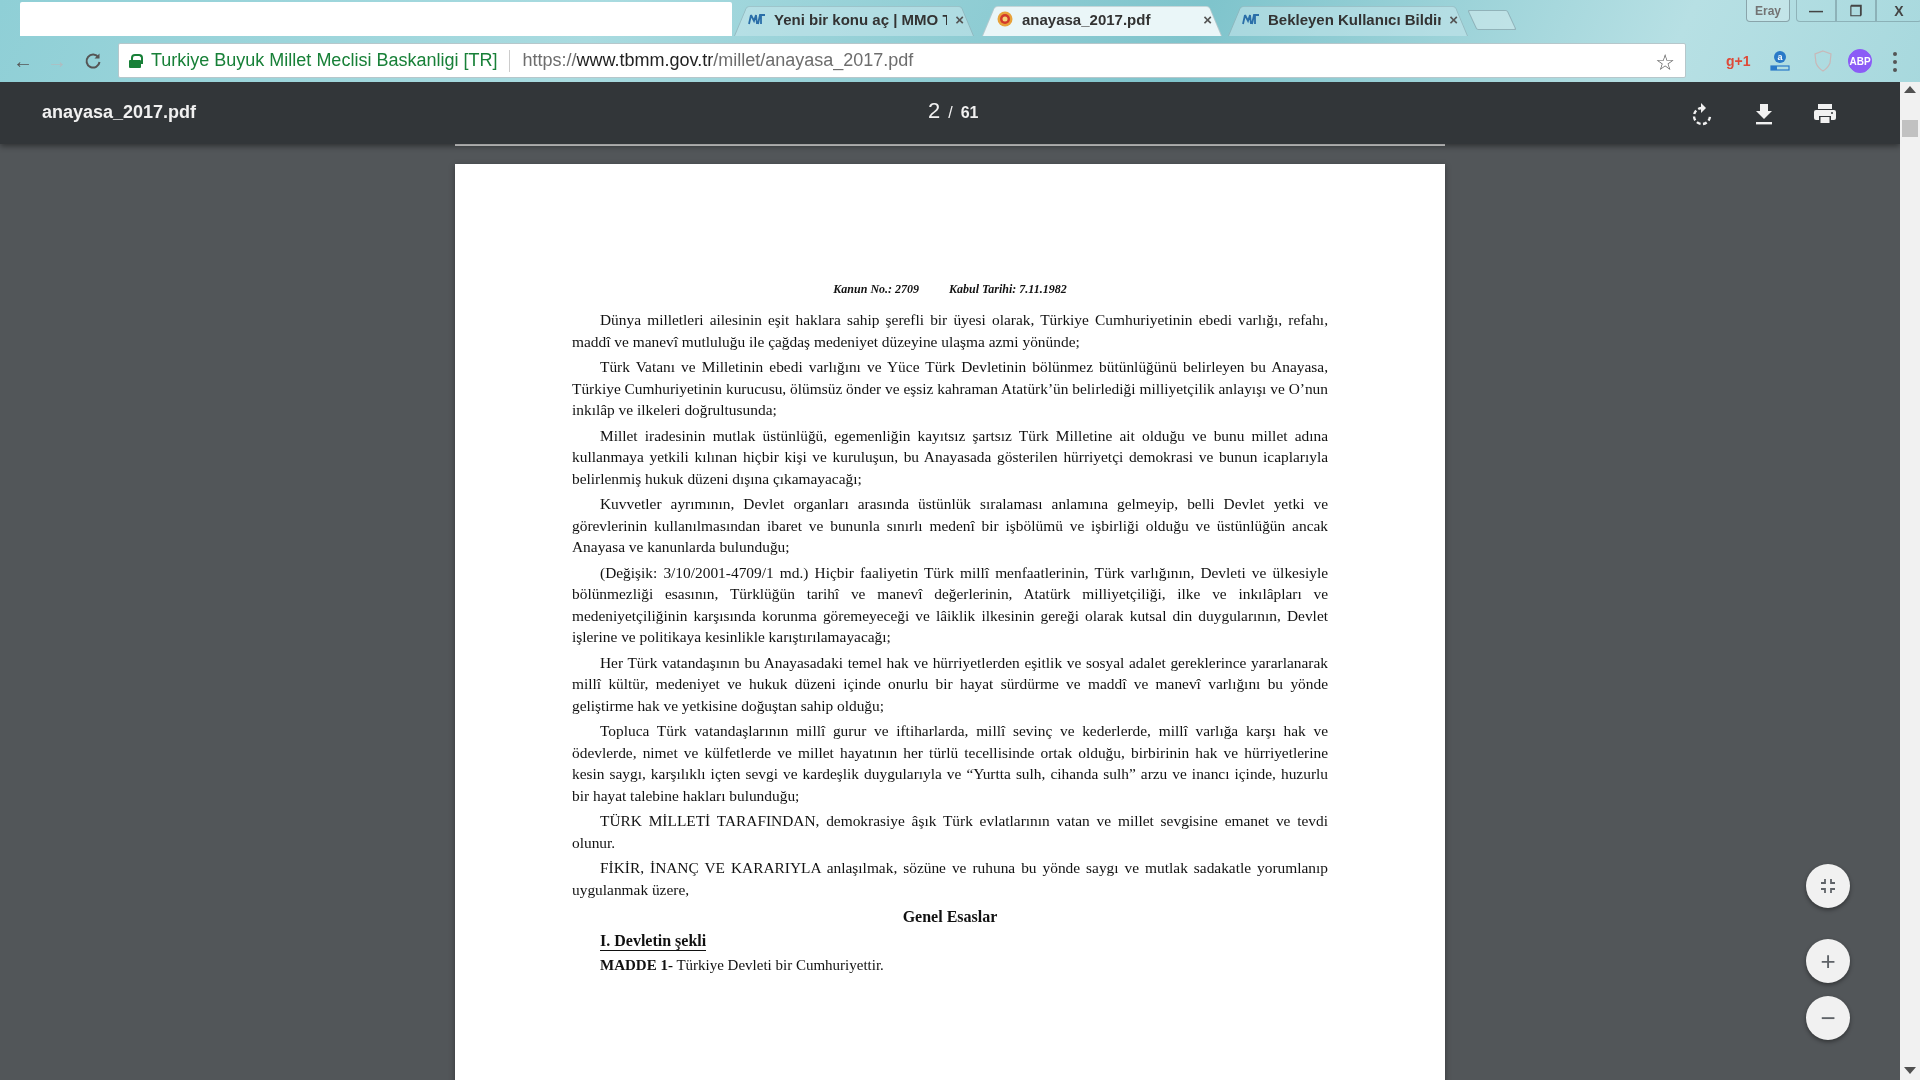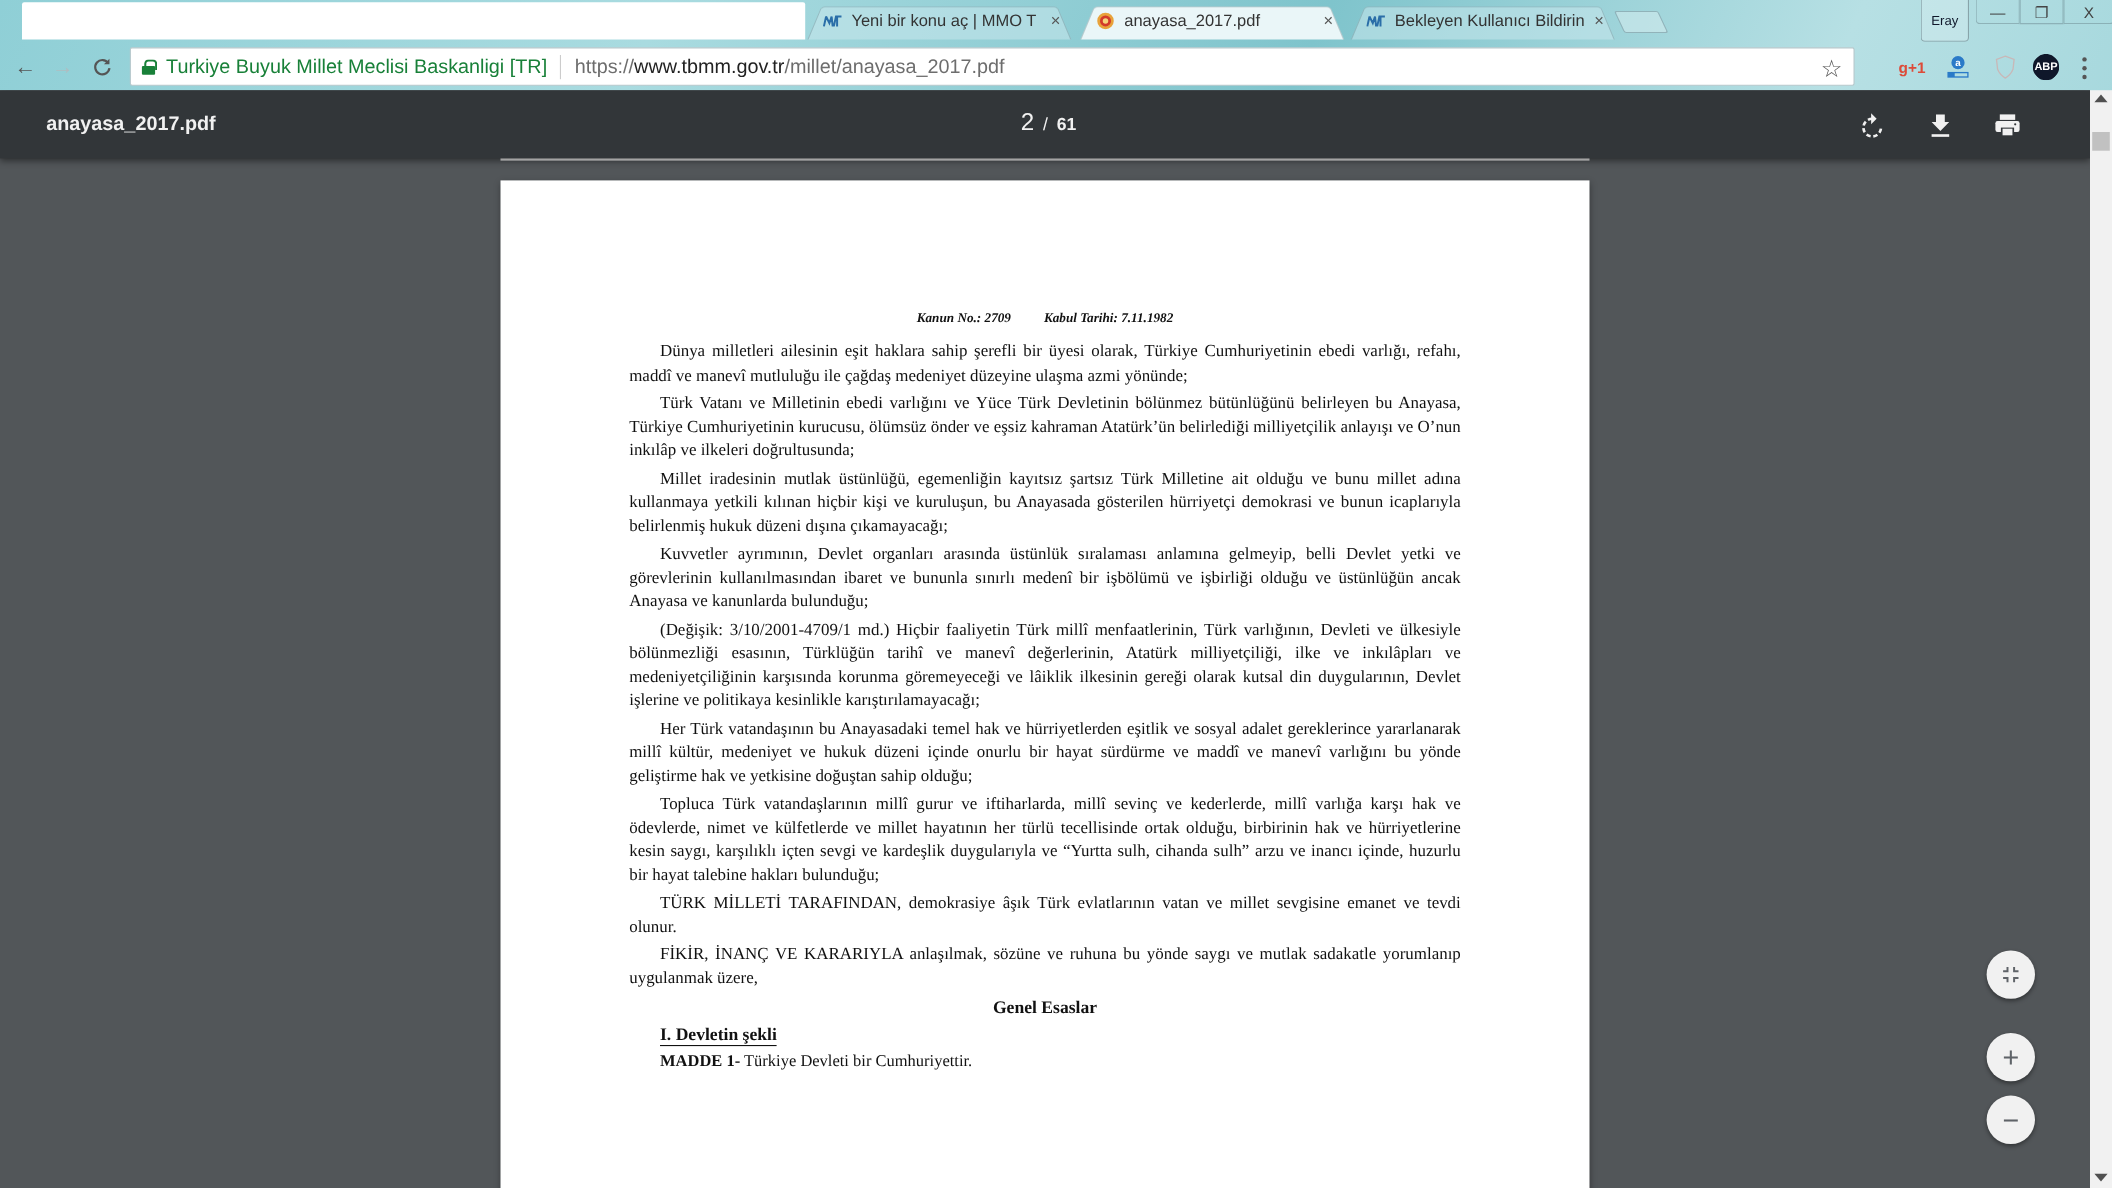--- a/index.html
+++ b/index.html
@@ -3,21 +3,21 @@
 <meta charset="utf-8">
 <style>
   * { box-sizing: border-box; margin: 0; padding: 0; }
   html, body { width: 1920px; height: 1080px; overflow: hidden; }
   body {
     font-family: "Liberation Sans", sans-serif;
     background: linear-gradient(115deg, #8fcfd6 0%, #a9dbe0 25%, #7fc4cc 50%, #b7e0e4 70%, #8ccbd2 100%);
     position: relative;
   }
   
-  .tabstrip { position: absolute; left: 0; top: 0; width: 1920px; height: 40px; }
+  .tabstrip { position: absolute; left: 0; top: 0; width: 1920px; height: 40px; font-weight: bold; }
   .blank-tab {
     position: absolute; left: 20px; top: 2px; width: 712px; height: 34px;
     background: #ffffff; border-radius: 2px 2px 0 0;
   }
   .tab {
     position: absolute; top: 2px; height: 34px;
     display: flex; align-items: center; padding: 0 10px 0 14px;
     font-size: 15px; color: #333;
   }
   .tab .shape {
@@ -31,23 +31,23 @@
   .tab > *:not(.shape) { position: relative; z-index: 1; }
   .tab .favicon { width: 18px; height: 16px; margin-right: 8px; display: inline-flex; align-items: center; justify-content: center; }
   .tab .title { white-space: nowrap; overflow: hidden; flex: 1; }
   .tab .close { font-size: 15px; color: #555; margin-left: 8px; cursor: pointer; }
   .new-tab {
     position: absolute; left: 1472px; top: 10px; width: 40px; height: 20px;
     border: 1px solid rgba(90,120,130,0.45); background: rgba(220,240,242,0.5);
     transform: skewX(25deg); border-radius: 2px;
   }
   .profile {
-    position: absolute; left: 1746px; top: 0px; width: 44px; height: 38px;
+    position: absolute; left: 1746px; top: 0px; width: 44px; height: 22px;
     border: 1px solid rgba(80,100,110,0.5); border-top: none; border-radius: 0 0 4px 4px;
-    font-size: 12px; color: #0f172a; display: flex; align-items: center; justify-content: center;
+    font-size: 12px; color: #737373; display: flex; align-items: center; justify-content: center;
     background: rgba(220,240,242,0.4);
   }
   .winctrls { position: absolute; left: 1796px; top: 0; height: 22px; display: flex; }
   .winctrls div {
     width: 40px; height: 22px; display: flex; align-items: center; justify-content: center;
     font-size: 14px; color: #444; border: 1px solid rgba(80,100,110,0.35); border-top: none;
   }
   .winctrls div:first-child { border-radius: 0 0 0 4px; }
   .winctrls div:last-child { border-radius: 0 0 4px 0; width: 46px; }
 
@@ -65,21 +65,21 @@
   .omnibox .org { color: #188038; }
   .omnibox .sep { width: 1px; height: 22px; background: #ccc; margin: 0 12px; }
   .omnibox .url-scheme { color: #6d6d6d; }
   .omnibox .url-host { color: #222; }
   .omnibox .url-path { color: #6d6d6d; }
   .omnibox .star { position: absolute; right: 10px; top: 6px; font-size: 22px; color: #555; }
   .ext { position: absolute; top: 9px; height: 24px; display: flex; align-items: center; justify-content: center; }
   .ext-gplus { left: 1726px; font-size: 14px; color: #dd4b39; font-weight: bold; }
   .ext-a { left: 1768px; width: 24px; }
   .ext-shield { left: 1812px; width: 22px; }
-  .ext-abp { left: 1848px; width: 24px; height: 24px; background: #0f172a; color: #fff; font-size: 10px; font-weight: bold; border-radius: 50%; clip-path: polygon(30% 0,70% 0,100% 30%,100% 70%,70% 100%,30% 100%,0 70%,0 30%); }
+  .ext-abp { left: 1848px; width: 24px; height: 24px; background: #8b5cf6; color: #fff; font-size: 10px; font-weight: bold; border-radius: 50%; clip-path: polygon(30% 0,70% 0,100% 30%,100% 70%,70% 100%,30% 100%,0 70%,0 30%); }
   .menu-dots { position: absolute; left: 1892px; top: 12px; width: 6px; display: flex; flex-direction: column; gap: 4px; align-items: center; }
   .menu-dots span { width: 4px; height: 4px; background: #555; border-radius: 50%; }
 
   
   .viewer { position: absolute; left: 0; top: 82px; width: 1900px; height: 998px; background: #525659; overflow: hidden; }
   .pdf-toolbar {
     position: absolute; left: 0; top: 0; width: 1900px; height: 62px; background: #323639;
     box-shadow: 0 2px 6px rgba(0,0,0,0.45); z-index: 5;
   }
   .pdf-title { position: absolute; left: 42px; top: 20px; color: #f1f1f1; font-size: 18px; font-weight: bold; }

